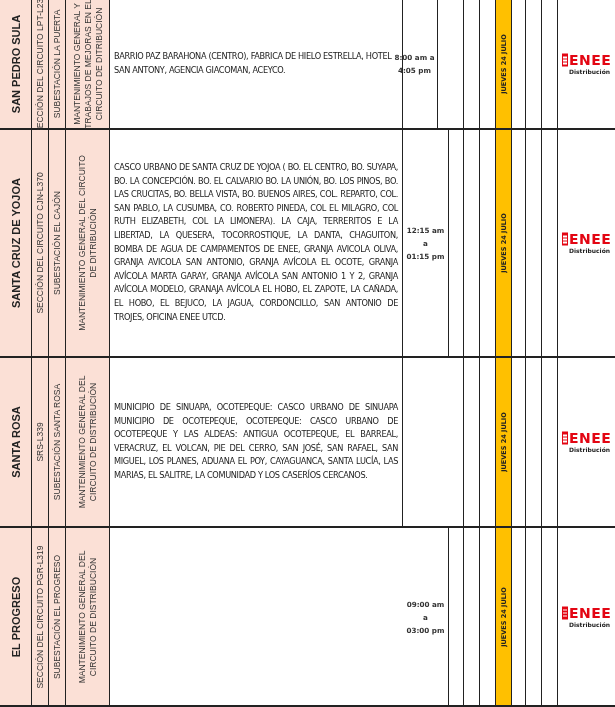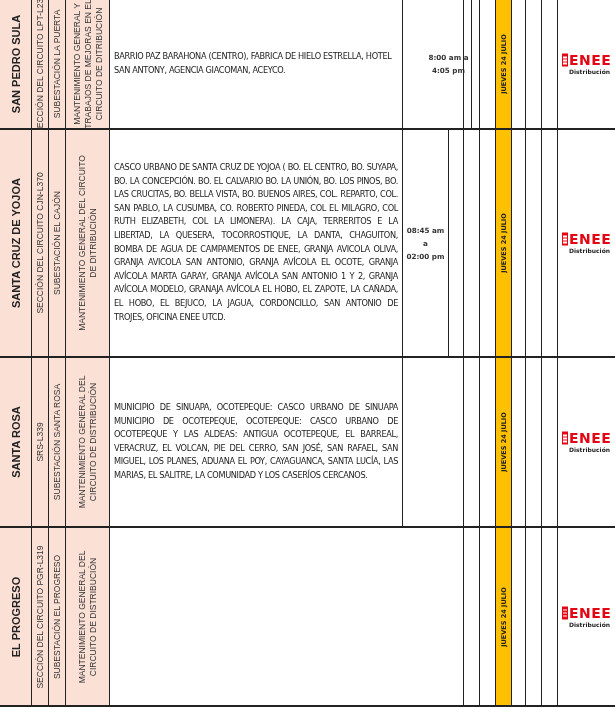--- a/index.html
+++ b/index.html
@@ -40,21 +40,21 @@
     <div class="cell pink" style="left:66px;width:44px;">
         <div class="vert small">
           <div>MANTENIMIENTO GENERAL Y</div>
           <div>TRABAJOS DE MEJORAS EN EL</div>
           <div>CIRCUITO DE DITRIBUCIÓN</div>
         </div>
       </div>
     <div class="cell" style="left:110px;width:293px;">
         <div class="desc" style="text-align:left;">BARRIO PAZ BARAHONA (CENTRO), FABRICA DE HIELO ESTRELLA, HOTEL SAN ANTONY, AGENCIA GIACOMAN, ACEYCO.</div>
       </div>
-    <div class="cell" style="left:426px;width:46px;">
+    <div class="cell" style="left:392px;width:46px;">
         <div class="time">
           <div>8:00 am a</div>
           <div>4:05 pm</div>
         </div>
       </div>
     <div class="cell" style="left:449px;width:15px;"></div>
     <div class="cell" style="left:464px;width:16px;"></div>
     <div class="cell" style="left:480px;width:16px;"></div>
     <div class="cell yellow" style="left:496px;width:16px;">
         <div class="vert date">JUEVES 24 JULIO</div>
@@ -87,22 +87,22 @@
         <div class="vert small">
           <div>MANTENIMIENTO GENERAL DEL CIRCUITO</div>
           <div>DE DITRIBUCIÓN</div>
         </div>
       </div>
     <div class="cell" style="left:110px;width:293px;">
         <div class="desc">CASCO URBANO DE SANTA CRUZ DE YOJOA ( BO. EL CENTRO, BO. SUYAPA, BO. LA CONCEPCIÓN. BO. EL CALVARIO BO. LA UNIÓN, BO. LOS PINOS, BO. LAS CRUCITAS, BO. BELLA VISTA, BO. BUENOS AIRES, COL. REPARTO, COL. SAN PABLO, LA CUSUMBA, CO. ROBERTO PINEDA, COL EL MILAGRO, COL RUTH ELIZABETH, COL LA LIMONERA). LA CAJA, TERRERITOS E LA LIBERTAD, LA QUESERA, TOCORROSTIQUE, LA DANTA, CHAGUITON, BOMBA DE AGUA DE CAMPAMENTOS DE ENEE, GRANJA AVICOLA OLIVA, GRANJA AVICOLA SAN ANTONIO, GRANJA AVÍCOLA EL OCOTE, GRANJA AVÍCOLA MARTA GARAY, GRANJA AVÍCOLA SAN ANTONIO 1 Y 2, GRANJA AVÍCOLA MODELO, GRANAJA AVÍCOLA EL HOBO, EL ZAPOTE, LA CAÑADA, EL HOBO, EL BEJUCO, LA JAGUA, CORDONCILLO, SAN ANTONIO DE TROJES, OFICINA ENEE UTCD.</div>
       </div>
     <div class="cell" style="left:403px;width:46px;">
         <div class="time">
-          <div>08:45 am a</div>
-          <div>02:00 pm</div>
+          <div>12:15 am a</div>
+          <div>01:15 pm</div>
         </div>
       </div>
     <div class="cell" style="left:449px;width:15px;"></div>
     <div class="cell" style="left:464px;width:16px;"></div>
     <div class="cell" style="left:480px;width:16px;"></div>
     <div class="cell yellow" style="left:496px;width:16px;">
         <div class="vert date">JUEVES 24 JULIO</div>
       </div>
     <div class="cell" style="left:512px;width:14px;"></div>
     <div class="cell" style="left:526px;width:16px;"></div>
@@ -166,20 +166,26 @@
       </div>
     <div class="cell pink" style="left:49px;width:17px;">
         <div class="vert small">SUBESTACIÓN EL PROGRESO</div>
       </div>
     <div class="cell pink" style="left:66px;width:44px;">
         <div class="vert small">
           <div>MANTENIMIENTO GENERAL DEL</div>
           <div>CIRCUITO DE DISTRIBUCIÓN</div>
         </div>
       </div>
+    <div class="cell" style="left:403px;width:46px;">
+        <div class="time">
+          <div>09:00 am a</div>
+          <div>03:00 pm</div>
+        </div>
+      </div>
     <div class="cell" style="left:449px;width:15px;"></div>
     <div class="cell" style="left:464px;width:16px;"></div>
     <div class="cell" style="left:480px;width:16px;"></div>
     <div class="cell yellow" style="left:496px;width:16px;">
         <div class="vert date">JUEVES 24 JULIO</div>
       </div>
     <div class="cell" style="left:512px;width:14px;"></div>
     <div class="cell" style="left:526px;width:16px;"></div>
     <div class="cell" style="left:542px;width:16px;"></div>
     <div class="cell" style="left:558px;width:57px;border-right:none;">

